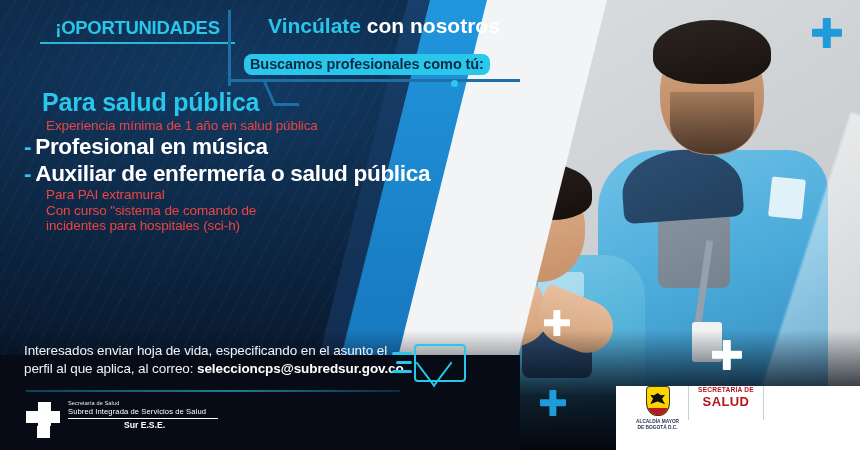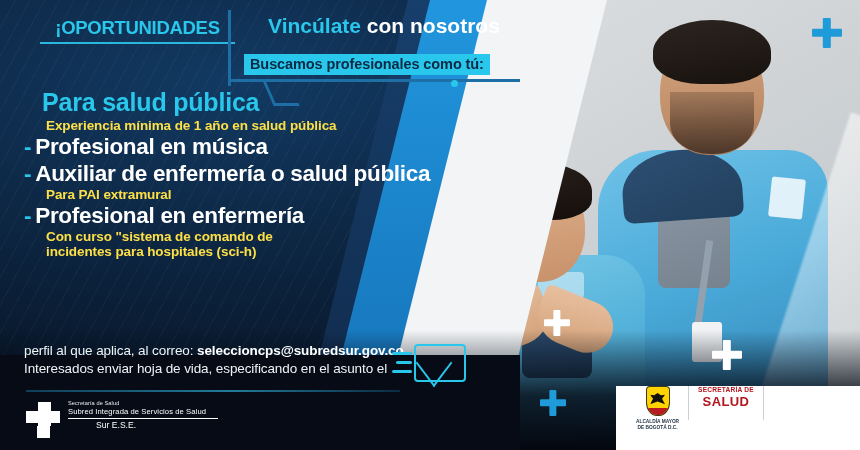--- a/index.html
+++ b/index.html
@@ -169,35 +169,35 @@
     border-left:3px solid #1d6fa5;border-bottom:3px solid #1d6fa5;
     width:26px;height:26px;transform:skewX(24deg);
   }
   .bubble .dot{position:absolute;right:62px;bottom:5px;width:7px;height:7px;border-radius:50%;background:#29C7EB;}
 
   .headline{position:absolute;left:16px;top:8px;font-size:21px;font-weight:bold;white-space:nowrap;margin-left:24px;}
   .headline .hi{color:#29C7EB;}
   .headline .wh{color:#ffffff;font-weight:bold;}
   .subhead{
     position:absolute;left:16px;top:48px;background:#29C7EB;color:#0b2a45;
-    font-weight:bold;font-size:14.5px;padding:2px 6px 3px 6px;white-space:nowrap;letter-spacing:-.1px;
+    font-weight:bold;font-size:14.5px;padding:2px 6px 3px 6px;white-space:nowrap;letter-spacing:-.1px;border-radius:8px;
   }
 
   .section-title{
     position:absolute;left:42px;top:88px;color:#29C7EB;font-size:25px;font-weight:bold;letter-spacing:-.2px;
   }
 
   .jobs{position:absolute;left:24px;top:118px;width:480px;}
   .job{position:relative;margin-bottom:1px;}
   .job .main{
     color:#ffffff;font-size:22.5px;font-weight:bold;line-height:26px;letter-spacing:-.3px;white-space:nowrap;
   }
   .job .main .dash{color:#29C7EB;margin-right:4px;}
   .job .note{
-    color:#fde047;font-size:13.5px;font-weight:bold;line-height:15px;margin-left:22px;letter-spacing:-.1px;
+    color:#ef4444;font-size:13.5px;font-weight:normal;line-height:15px;margin-left:22px;letter-spacing:-.1px;
   }
 
   .contact{position:absolute;left:24px;top:342px;width:380px;}
   .contact .line{
     color:#eef3f7;font-size:13.5px;line-height:17.5px;letter-spacing:-.1px;
   }
   .contact .line b{color:#ffffff;font-weight:bold;}
 
   .envelope{position:absolute;left:392px;top:340px;width:74px;height:48px;color:#29C7EB;}
   .env-box{position:absolute;left:22px;top:4px;width:52px;height:38px;border:2.5px solid #29C7EB;border-radius:4px;}
@@ -219,21 +219,21 @@
   .cross-mark i{position:absolute;background:#ffffff;display:block;}
   .cm1{left:0;top:9px;width:12px;height:12px;}
   .cm2{left:12px;top:0px;width:13px;height:12px;}
   .cm3{left:12px;top:12px;width:13px;height:12px;}
   .cm4{left:25px;top:9px;width:9px;height:12px;}
   .cm5{left:11px;top:24px;width:13px;height:12px;}
   .subred-txt{position:absolute;left:42px;top:2px;}
   .subred-txt .t1{color:#e8eef3;font-size:5.6px;line-height:7px;letter-spacing:.1px;}
   .subred-txt .t2{color:#ffffff;font-size:7.6px;line-height:10px;letter-spacing:.1px;}
   .subred-txt .srule{margin-top:1px;width:150px;height:1px;background:#ffffff;}
-  .subred-txt .t3{color:#ffffff;font-size:8.6px;font-weight:normal;line-height:12px;margin-left:28px;}
+  .subred-txt .t3{color:#ffffff;font-size:8.6px;font-weight:bold;line-height:12px;margin-left:56px;}
 
   
   .logobar{
     position:absolute;left:616px;top:386px;width:244px;height:64px;background:#ffffff;
     display:flex;align-items:flex-start;padding:0 20px;
   }
   .lb-item{display:flex;flex-direction:column;align-items:center;justify-content:center;}
   .shield{
     width:24px;height:30px;background:#FFD400;border:1.6px solid #3b3b1a;
     border-radius:4px 4px 45% 45%;position:relative;overflow:hidden;
@@ -337,32 +337,29 @@
       </div>
 
       <div class="job">
         <div class="main">
           <span class="dash">-</span><span>Auxiliar de enfermería o salud pública</span>
         </div>
         <div class="note">Para PAI extramural</div>
       </div>
 
       <div class="job">
-        <div class="main">
-          <span class="dash">-</span><span>Profesional en enfermería</span>
-        </div>
         <div class="note" style="white-space:pre-line">Con curso "sistema de comando de
 incidentes para hospitales (sci-h)</div>
       </div>
 
     </div>
 
     <div class="contact">
+      <div class="line">Interesados enviar hoja de vida, especificando en el asunto el</div>
       <div class="line"><span>perfil al que aplica, al correo: </span><b>seleccioncps@subredsur.gov.co</b></div>
-      <div class="line">Interesados enviar hoja de vida, especificando en el asunto el</div>
     </div>
 
     <div class="envelope">
       <div class="env-box"></div>
       <div class="env-flap"></div>
       <div class="env-line a"></div>
       <div class="env-line b"></div>
       <div class="env-line c"></div>
     </div>
 

